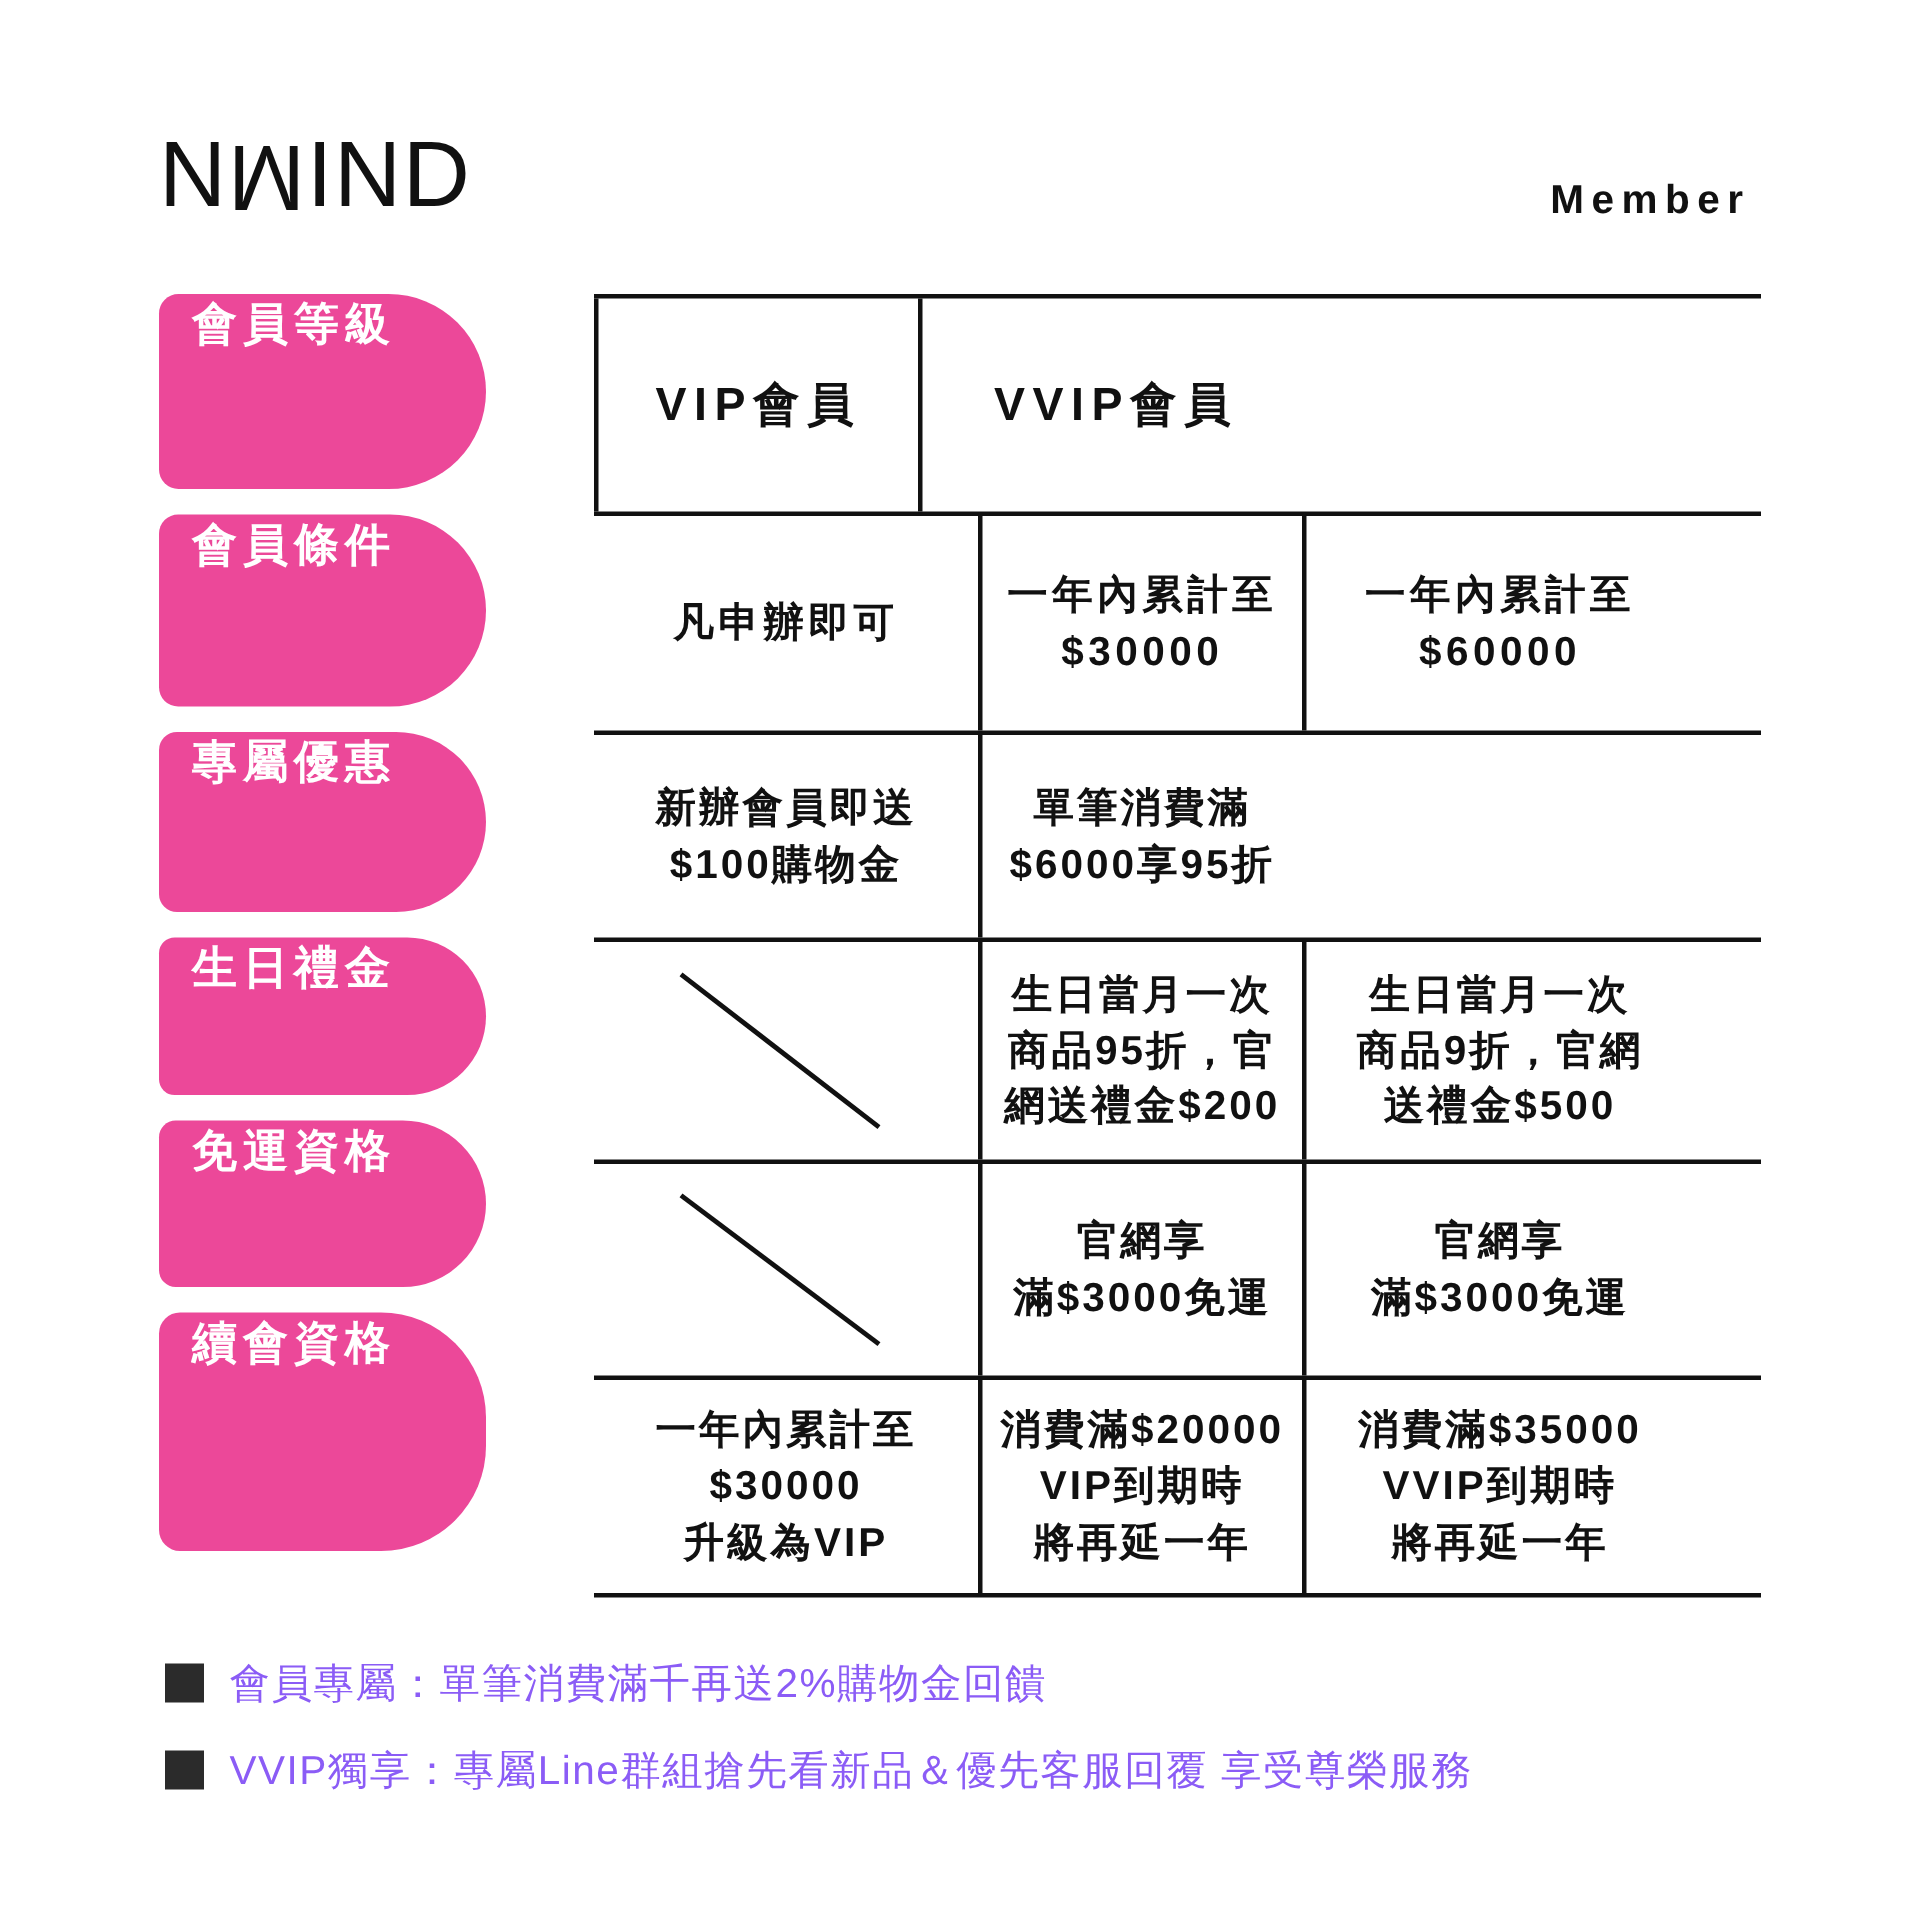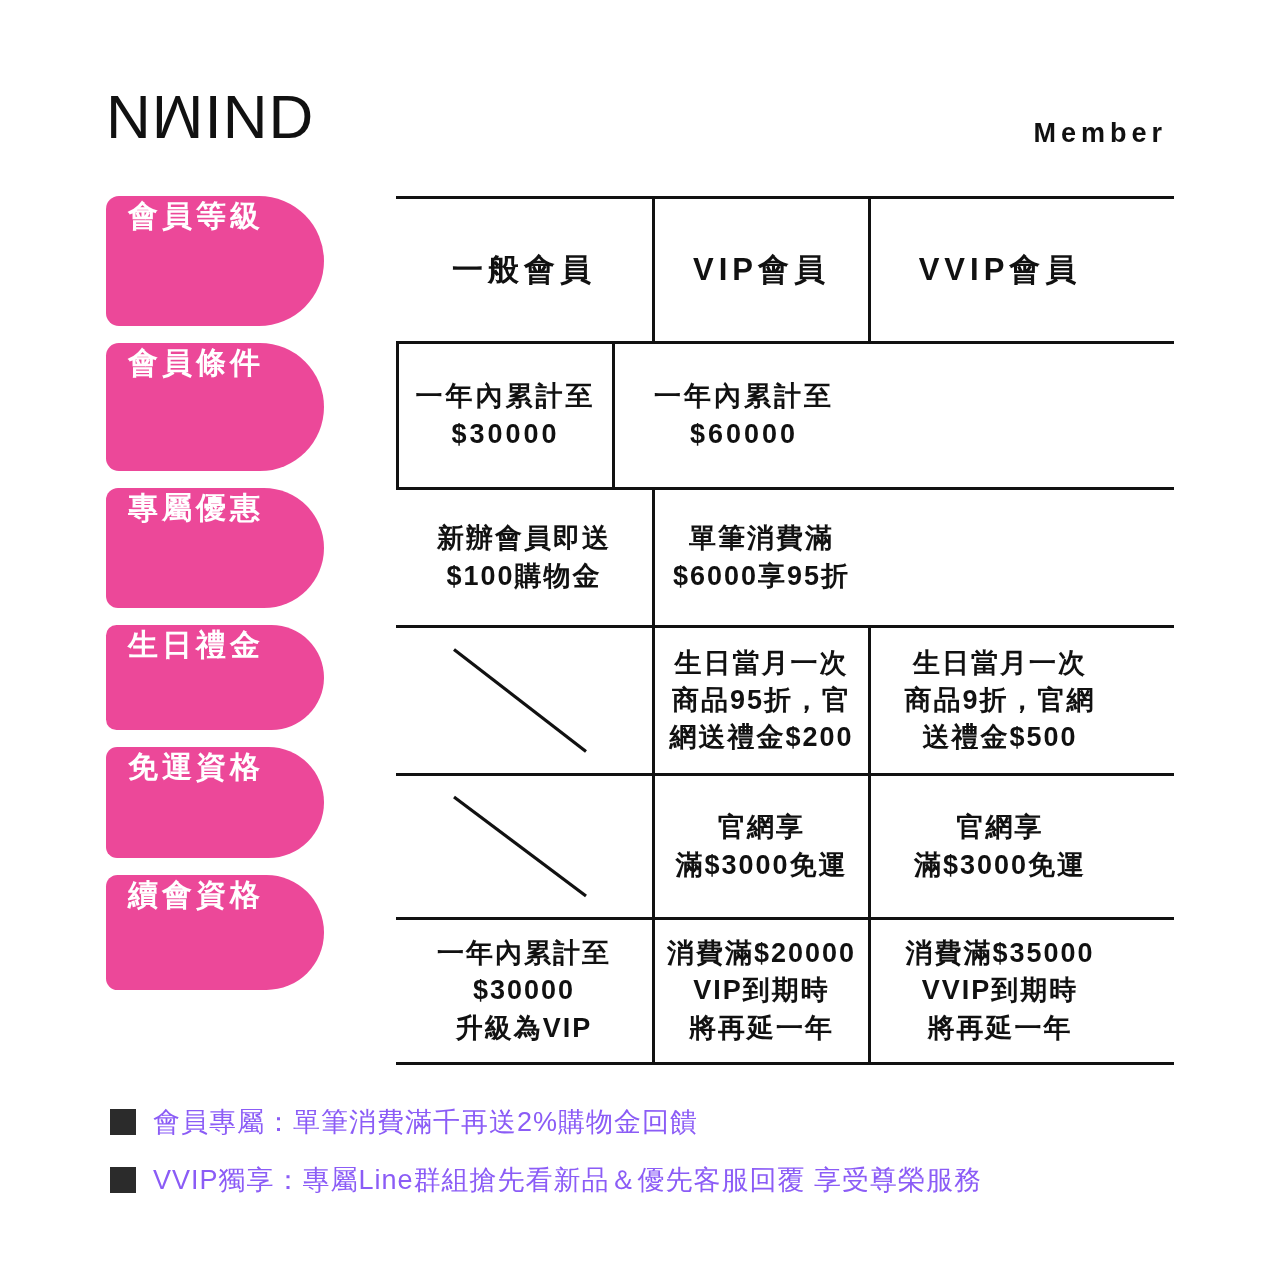--- a/index.html
+++ b/index.html
@@ -122,38 +122,38 @@
       </div>
       <div class="pill" style="height: 120px; margin-bottom: 17px;">
         <span class="pill-label">專屬優惠</span>
       </div>
       <div class="pill" style="height: 105px; margin-bottom: 17px;">
         <span class="pill-label">生日禮金</span>
       </div>
       <div class="pill" style="height: 111px; margin-bottom: 17px;">
         <span class="pill-label">免運資格</span>
       </div>
-      <div class="pill" style="height: 115px; margin-bottom: 17px;">
+      <div class="pill" style="height: 159px; margin-bottom: 17px;">
         <span class="pill-label">續會資格</span>
       </div>
     </div>
 
   <div class="table">
       <div class="t-row first head" style="height: 148px;">
-        <div class="t-cell c0">
-          <div class="cell-text">一般會員</div>
-        </div>
         <div class="t-cell c1">
           <div class="cell-text">VIP會員</div>
         </div>
         <div class="t-cell c2">
           <div class="cell-text">VVIP會員</div>
         </div>
       </div>
       <div class="t-row cond" style="height: 146px;">
+        <div class="t-cell c0">
+          <div class="cell-text">凡申辦即可</div>
+        </div>
         <div class="t-cell c1">
           <div class="cell-text">一年內累計至
 $30000</div>
         </div>
         <div class="t-cell c2">
           <div class="cell-text">一年內累計至
 $60000</div>
         </div>
       </div>
       <div class="t-row" style="height: 138px;">

